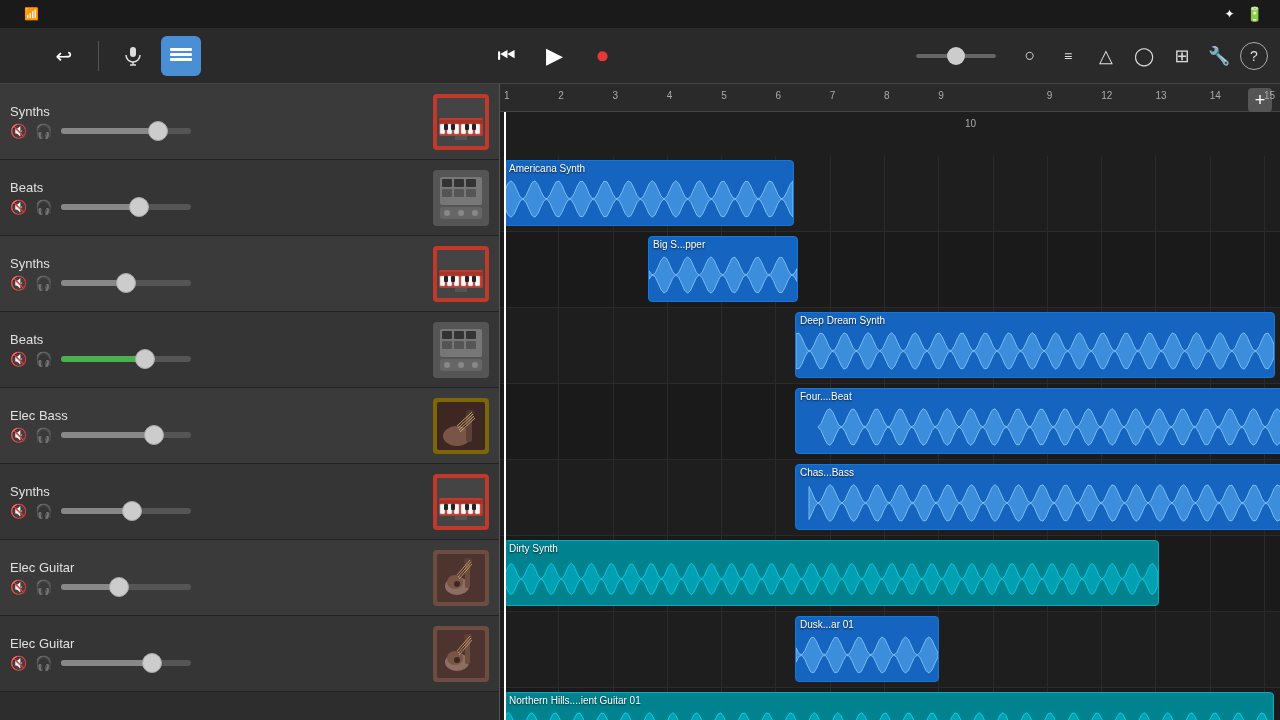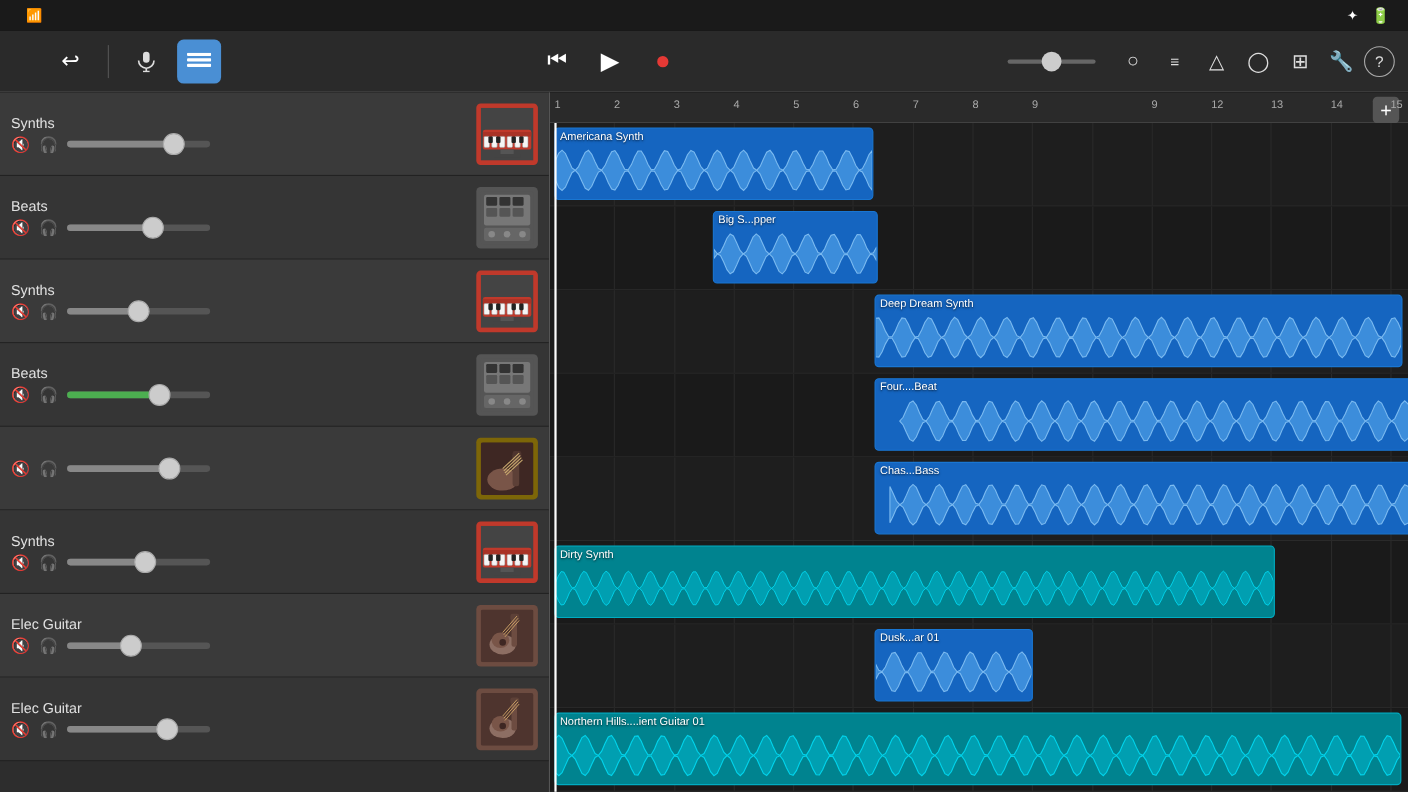--- a/index.html
+++ b/index.html
@@ -459,20 +459,21 @@
       <rect x="29" y="15" width="10" height="8" rx="1" fill="#555"></rect>
       <rect x="3" y="33" width="42" height="12" rx="2" fill="#666"></rect>
       <circle cx="10" cy="39" r="3" fill="#888"></circle>
       <circle cx="24" cy="39" r="3" fill="#888"></circle>
       <circle cx="38" cy="39" r="3" fill="#888"></circle>
     </svg>
     </div>
   </div>
       <div class="track-row">
     <div class="track-info">
+      <div class="track-name">Elec Bass</div>
       <div class="track-controls">
         <span class="track-icon-mute">🔇</span>
         <span class="track-icon-headphone">🎧</span>
         <div class="volume-bar-container">
           <div class="volume-bar-fill" style="width:72%"></div>
           <div class="volume-bar-knob" style="left:72%"></div>
         </div>
       </div>
     </div>
     <div class="track-thumb thumb-bass">
@@ -593,21 +594,21 @@
         <div class="ruler-marker" style="left: 465px; margin-top: 28px;">10</div>
         <div class="ruler-marker" style="left: 546.857px;">9</div>
         <div class="ruler-marker" style="left: 601.143px;">12</div>
         <div class="ruler-marker" style="left: 655.429px;">13</div>
         <div class="ruler-marker" style="left: 709.714px;">14</div>
         <div class="ruler-marker" style="left: 764px;">15</div>
       </div>
 
     <div id="tracks-container">
 
-    <div class="timeline-track" style="position: relative;">
+    <div class="timeline-track" style="position: relative; margin-top: 44px;">
           <div class="grid-line" style="left: 4px;"></div>
           <div class="grid-line" style="left: 58.2857px;"></div>
           <div class="grid-line" style="left: 112.571px;"></div>
           <div class="grid-line" style="left: 166.857px;"></div>
           <div class="grid-line" style="left: 221.143px;"></div>
           <div class="grid-line" style="left: 275.429px;"></div>
           <div class="grid-line" style="left: 329.714px;"></div>
           <div class="grid-line" style="left: 384px;"></div>
           <div class="grid-line" style="left: 438.286px;"></div>
           <div class="grid-line" style="left: 492.571px;"></div>

